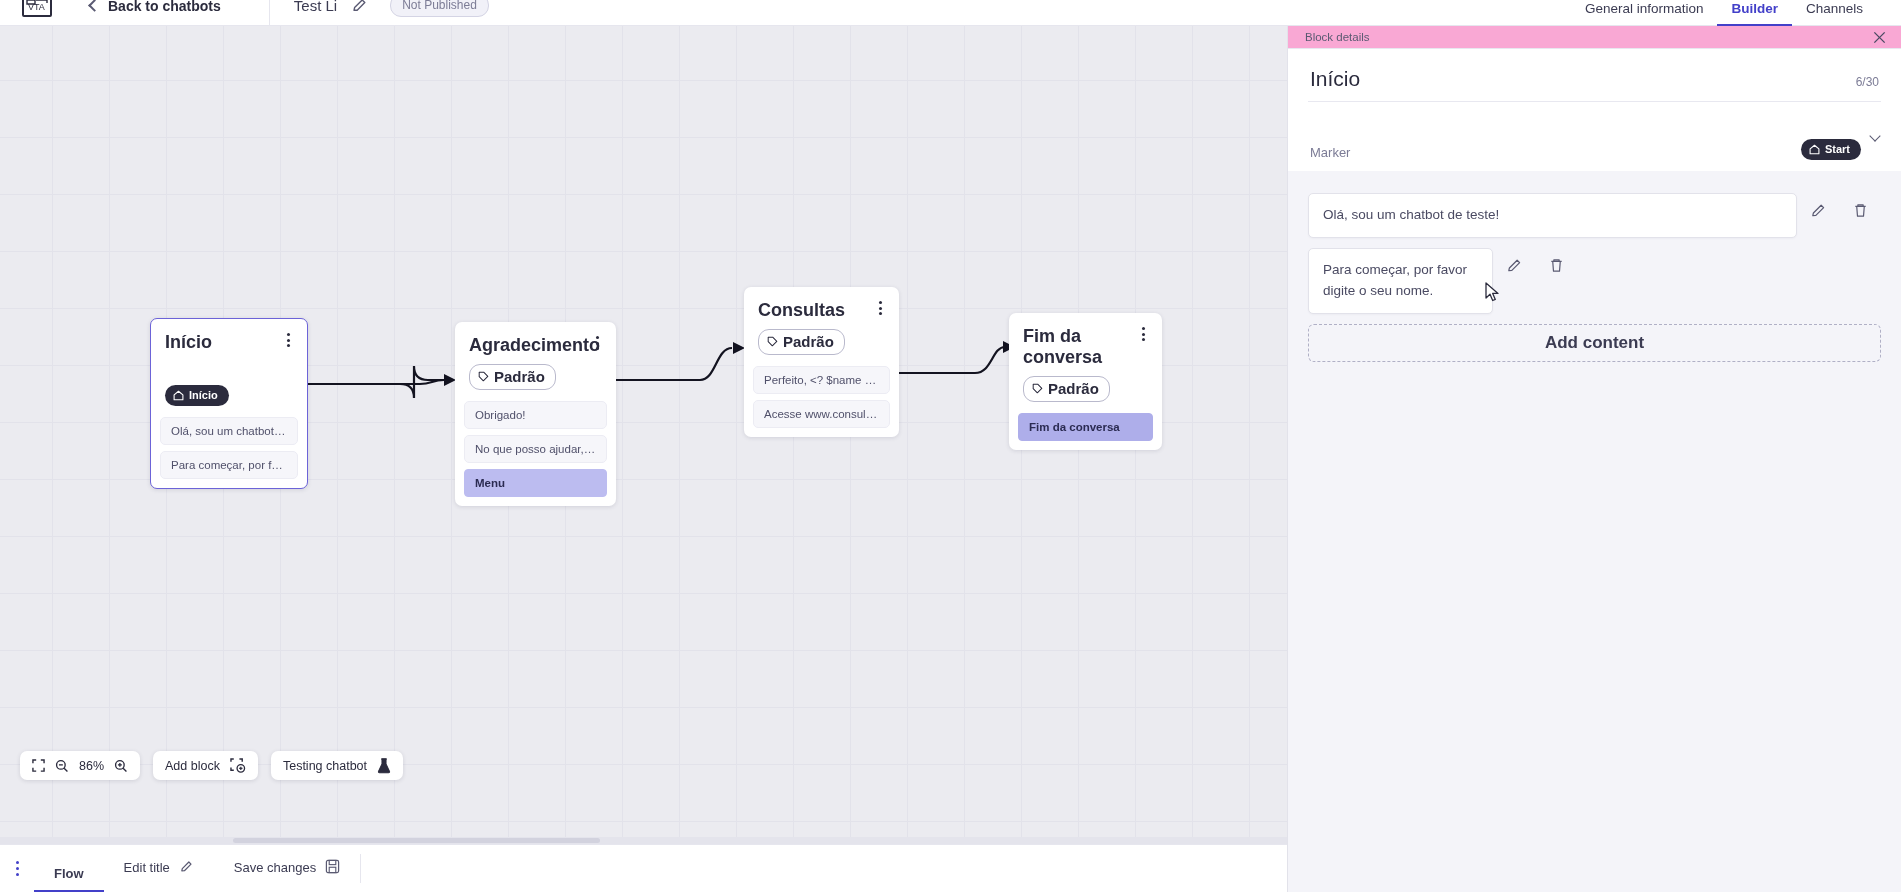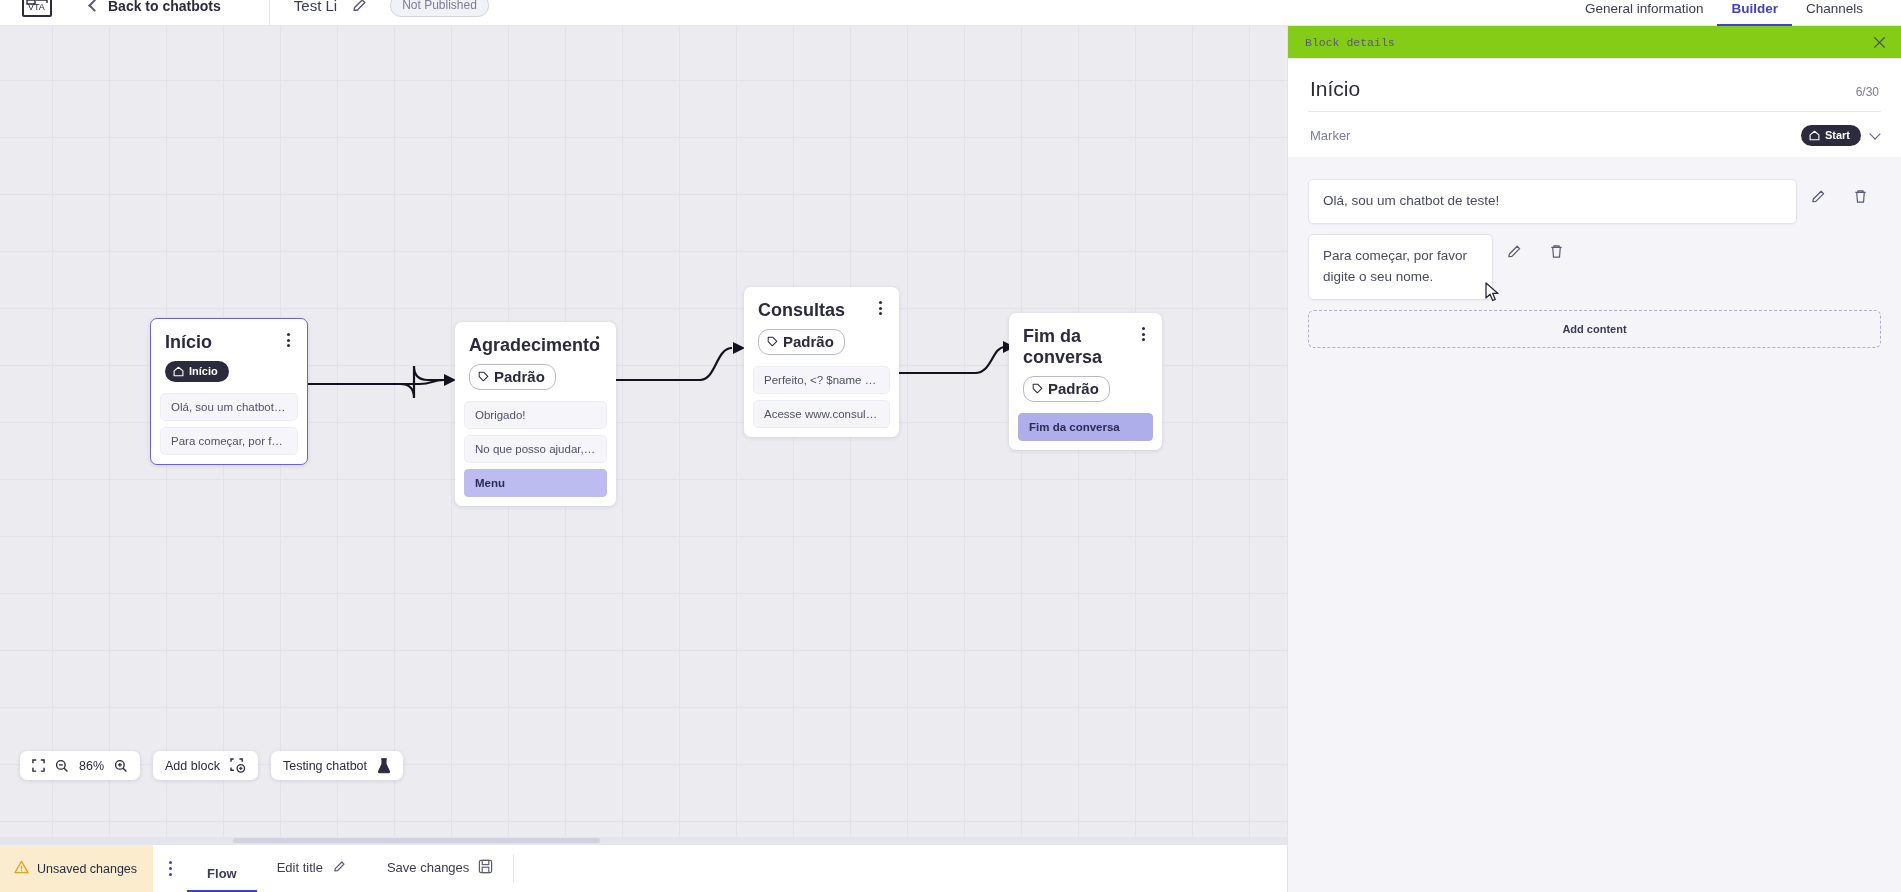--- a/index.html
+++ b/index.html
@@ -92,21 +92,21 @@
     position: absolute; right: 11px; top: 12px;
     width: 16px; height: 18px; cursor: pointer;
     display: flex; flex-direction: column; align-items: center; justify-content: center; gap: 2.5px;
   }
   .kebab i { width: 3px; height: 3px; border-radius: 50%; background: #2b2b3d; display: block; }
   .tag-row { padding: 8px 14px 11px; }
   .tag-start {
     display: inline-flex; align-items: center; gap: 5px;
     background: #2b2b3d; color: #ffffff;
     font-size: 11px; font-weight: bold;
-    border-radius: 11px; padding: 4px 11px 5px 8px;
+    border-radius: 11px; padding: 4px 11px 5px 8px; margin-top: 24px;
   }
   .tag-default {
     display: inline-flex; align-items: center; gap: 5px;
     border: 1px solid #b9b9cc; color: #2b2b3d; background: #fff;
     font-size: 15px; font-weight: bold;
     border-radius: 11px; padding: 3px 10px 4px 8px;
   }
   .block-items { padding: 0 9px 9px; display: flex; flex-direction: column; gap: 6px; }
   .bitem {
     background: #f6f6fa; border: 1px solid #ececf3; border-radius: 5px;
@@ -156,38 +156,37 @@
   .sb-item.active { font-weight: bold; color: #3b3b52; border-bottom-color: #4340c9; margin-top: 12px; }
   .sb-divider { width: 1px; background: #e6e6ee; margin: 9px 0; }
 
   
   .panel {
     position: absolute; right: 0; top: 26px; width: 614px; height: 866px;
     background: #f4f4f9; border-left: 1px solid #e2e2ea;
     z-index: 20; display: flex; flex-direction: column;
   }
   .panel-bar {
-    height: 33px; background: #84cc16;
+    height: 23px; background: #f9a8d4;
     display: flex; align-items: center; justify-content: space-between;
     padding: 0 14px 0 17px;
     font-size: 11.5px; color: #5a5a72;
     border-bottom: 1px solid #e8e8f0;
-    font-family: Liberation Mono, monospace;
   }
   .close-x { cursor: pointer; display: flex; }
   .panel-body { padding: 0 20px; background: #ffffff; }
   .panel-title-row {
     display: flex; align-items: baseline; justify-content: space-between;
     padding: 18px 2px 10px;
     border-bottom: 1px solid #e8e8f0;
   }
   .panel-title { font-size: 21px; color: #2b2b3d; }
   .panel-count { font-size: 12px; color: #7c7c96; }
   .marker-row {
-    display: flex; align-items: center; justify-content: space-between;
+    display: flex; align-items: flex-end; justify-content: space-between;
     padding: 13px 2px 11px;
   }
   .marker-label { font-size: 13px; color: #7c7c96; }
   .marker-pick { display: flex; align-items: center; gap: 10px; cursor: pointer; }
   .chev-down { width: 8px; height: 8px; border-right: 1.8px solid #5a5a72; border-bottom: 1.8px solid #5a5a72; transform: rotate(45deg); display:block; margin-bottom:3px; }
   .panel-tabs {
     display: flex; align-items: center; gap: 0;
     border-bottom: 1px solid #e2e2ea; padding: 0 2px; position: relative;
   }
   .ptab {
@@ -212,21 +211,21 @@
     padding: 11px 14px; font-size: 13.5px; color: #4a4a62; line-height: 1.55;
     box-shadow: 0 1px 2px rgba(40,40,70,0.04);
     min-height: 19px;
   }
   .crow-actions { display: flex; align-items: center; gap: 0; padding-top: 9px; }
   .act-btn { width: 42px; display: flex; align-items: center; justify-content: center; cursor: pointer; }
   .add-content {
     margin-top: 10px;
     border: 1.5px dashed #b0b0c6; border-radius: 6px;
     height: 38px; display: flex; align-items: center; justify-content: center;
-    font-size: 11px; font-weight: bold; color: #3b3b52; cursor: pointer;
+    font-size: 17px; font-weight: bold; color: #3b3b52; cursor: pointer;
     background: transparent;
   }
   .cursor-arrow { position: absolute; left: 1484px; top: 281px; z-index: 40; pointer-events: none; }
 </style>
 </head>
 <body>
 
 <div id="app">
 
   <div class="topbar">
@@ -408,30 +407,20 @@
         </span>
       </div>
     </div>
 
     <div class="canvas-scroll-track">
       <div class="canvas-scroll-thumb"></div>
     </div>
   </div>
 
   <div class="statusbar">
-    <div class="unsaved">
-      <span>
-        <svg width="15" height="14" viewBox="0 0 16 15">
-            <path d="M8 1.5 L15 13.5 H1 Z" fill="none" stroke="#e0a521" stroke-width="1.4" stroke-linejoin="round"></path>
-            <line x1="8" y1="6" x2="8" y2="10" stroke="#e0a521" stroke-width="1.4"></line>
-            <circle cx="8" cy="11.6" r="0.8" fill="#e0a521"></circle>
-          </svg>
-      </span>
-      <span>Unsaved changes</span>
-    </div>
     <div class="sb-kebab">
         <i></i>
         <i></i>
         <i></i>
       </div>
     <div class="sb-item active">
       <span>Flow</span>
     </div>
     <div class="sb-item">
       <span>Edit title</span>

